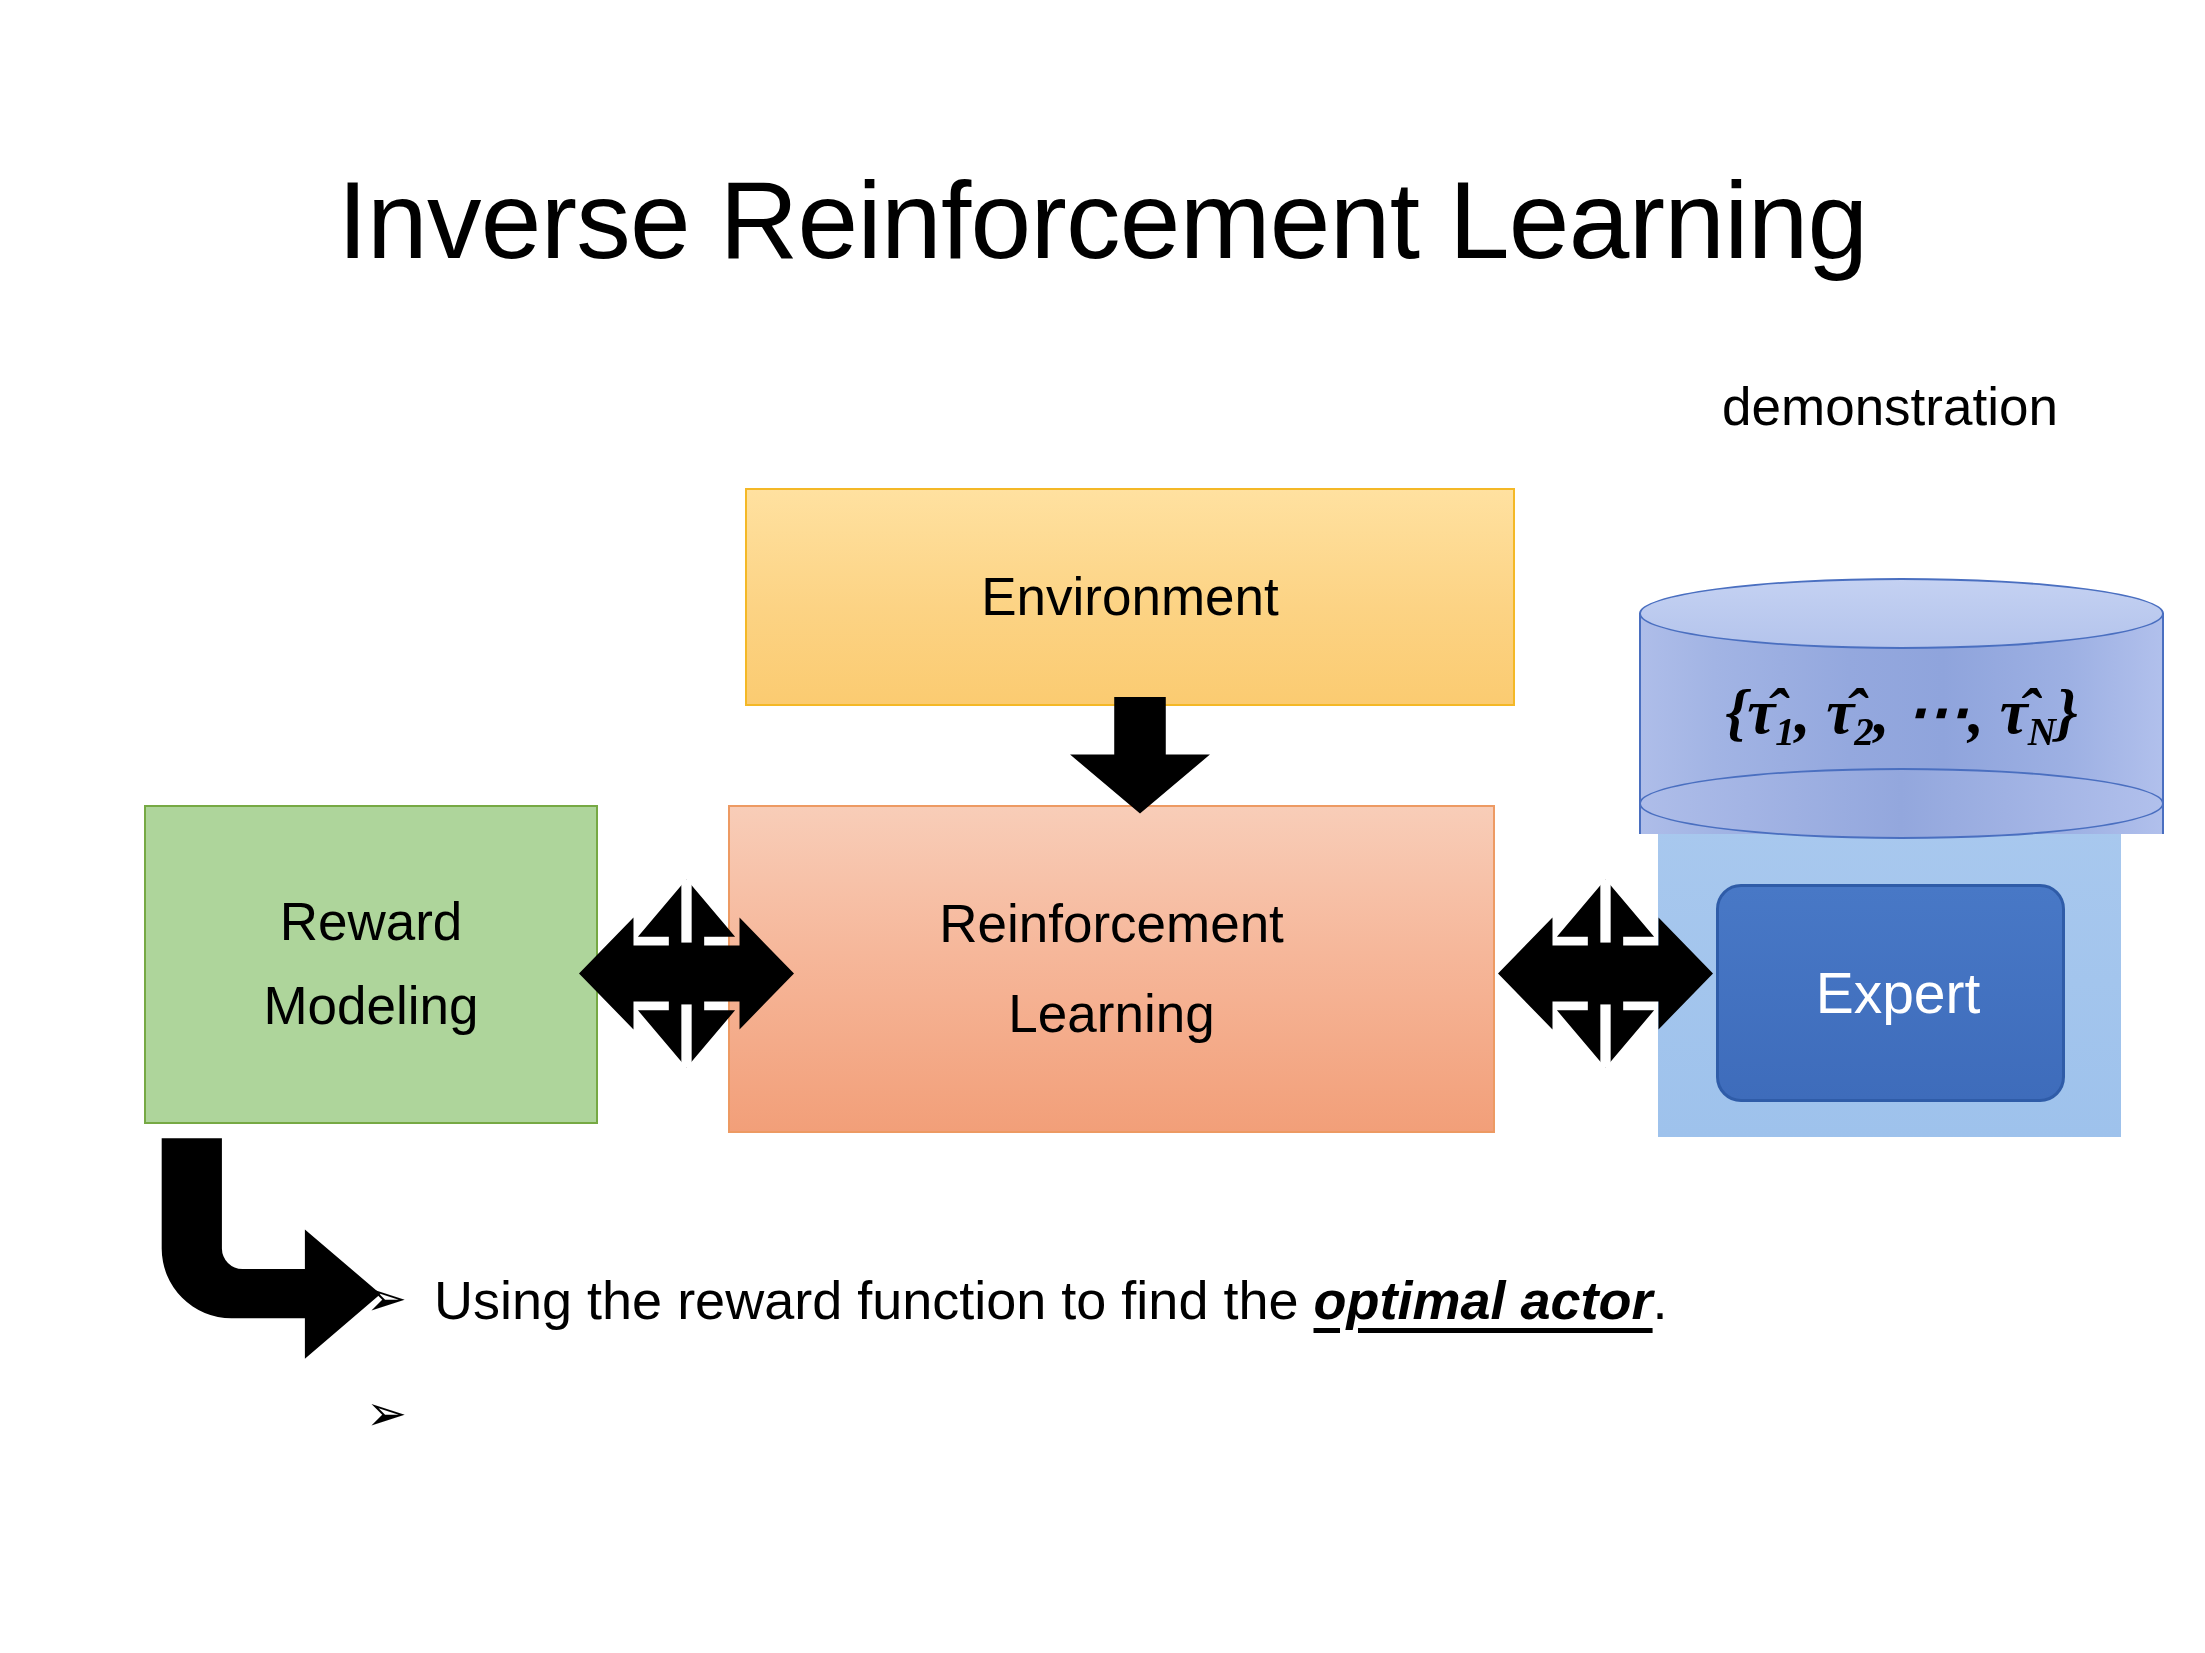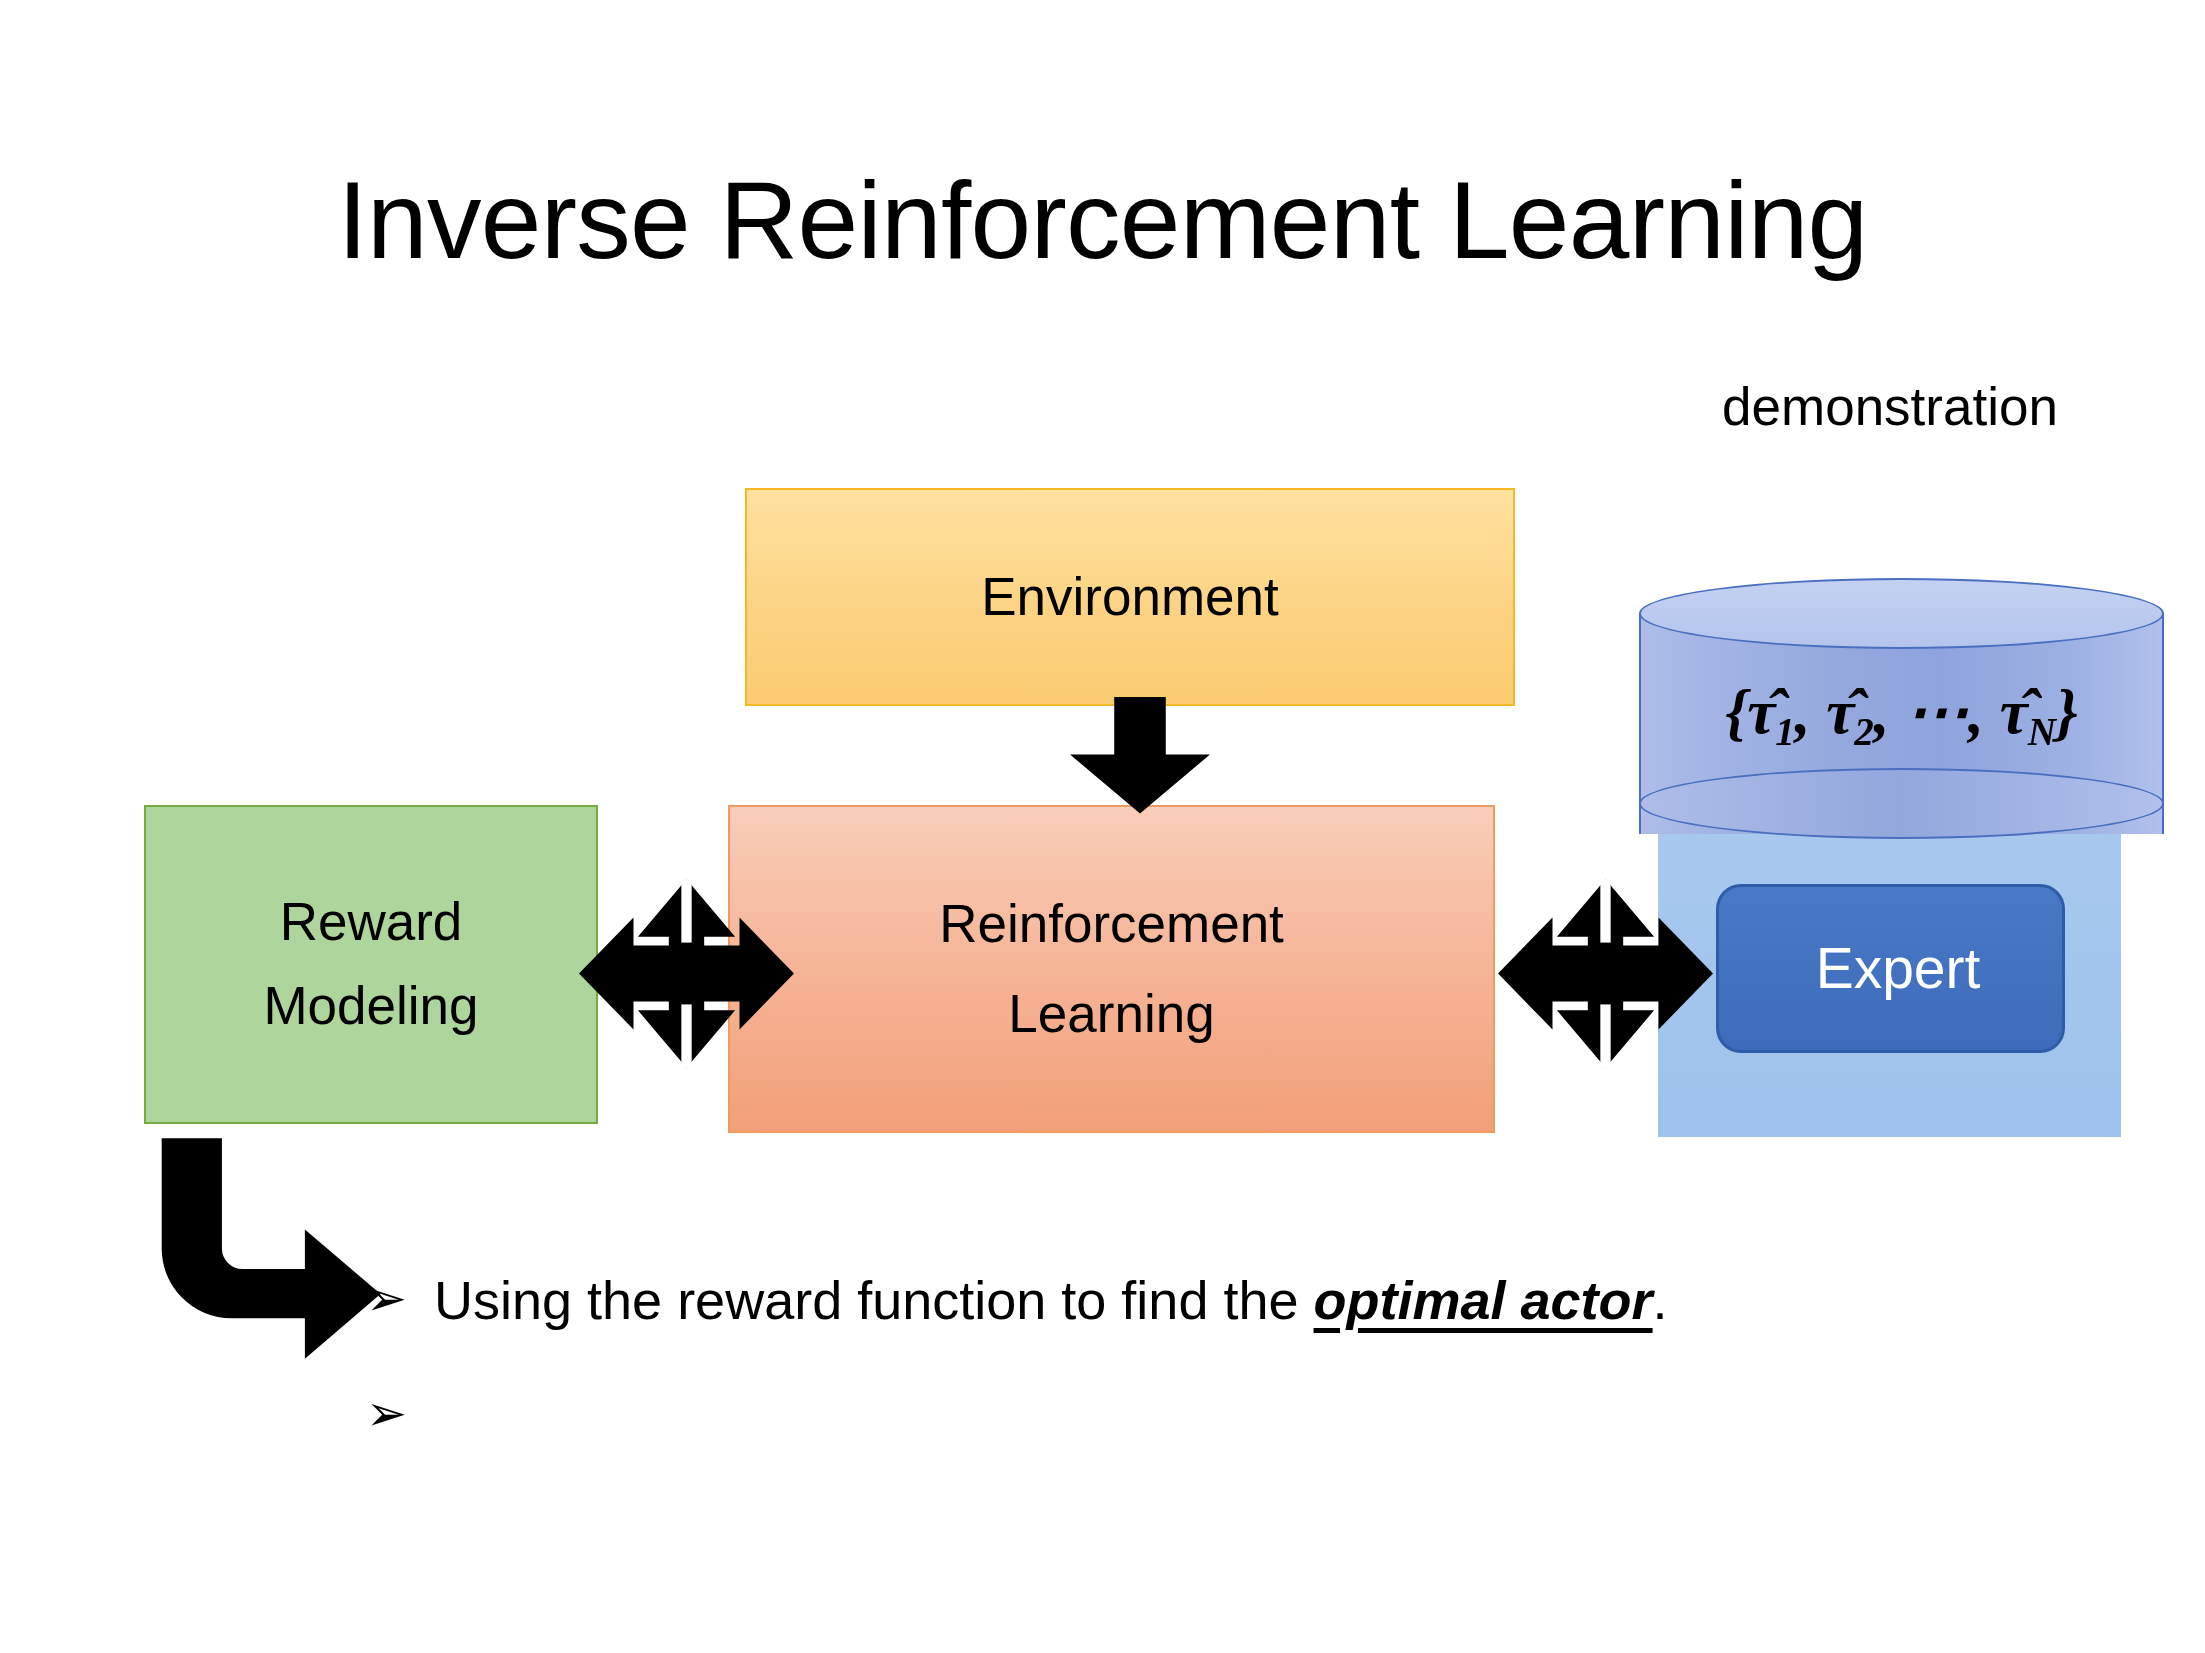--- a/index.html
+++ b/index.html
@@ -96,21 +96,21 @@
     top: 825px;
     width: 463px;
     height: 312px;
     background: linear-gradient(180deg, #a8c8ee 0%, #9ec2ec 100%);
   }
   #expert-chip {
     position: absolute;
     left: 1716px;
     top: 884px;
     width: 349px;
-    height: 169px;
+    height: 218px;
     box-sizing: border-box;
     background: linear-gradient(180deg, #4878c6 0%, #3e6cbb 100%);
     border: 3.7px solid #2f5ca8;
     border-radius: 25px;
     display: flex;
     align-items: center;
     justify-content: center;
     color: #ffffff;
     font-size: 57px;
     line-height: 1;

